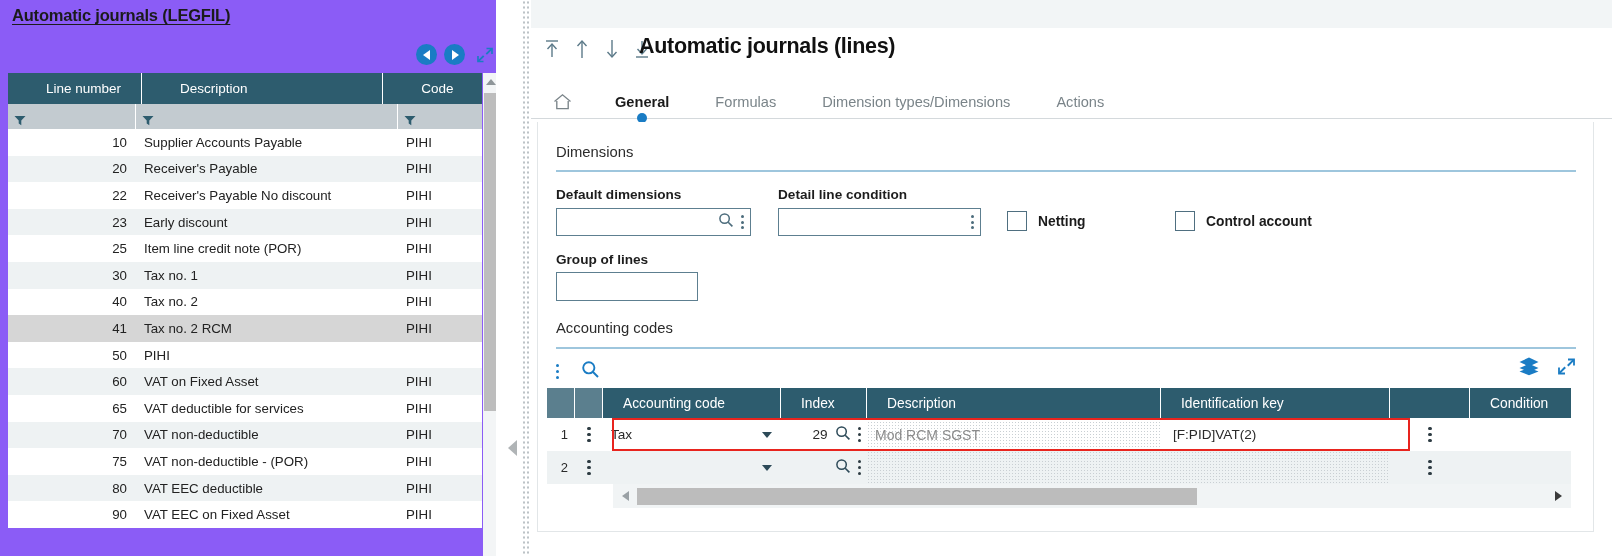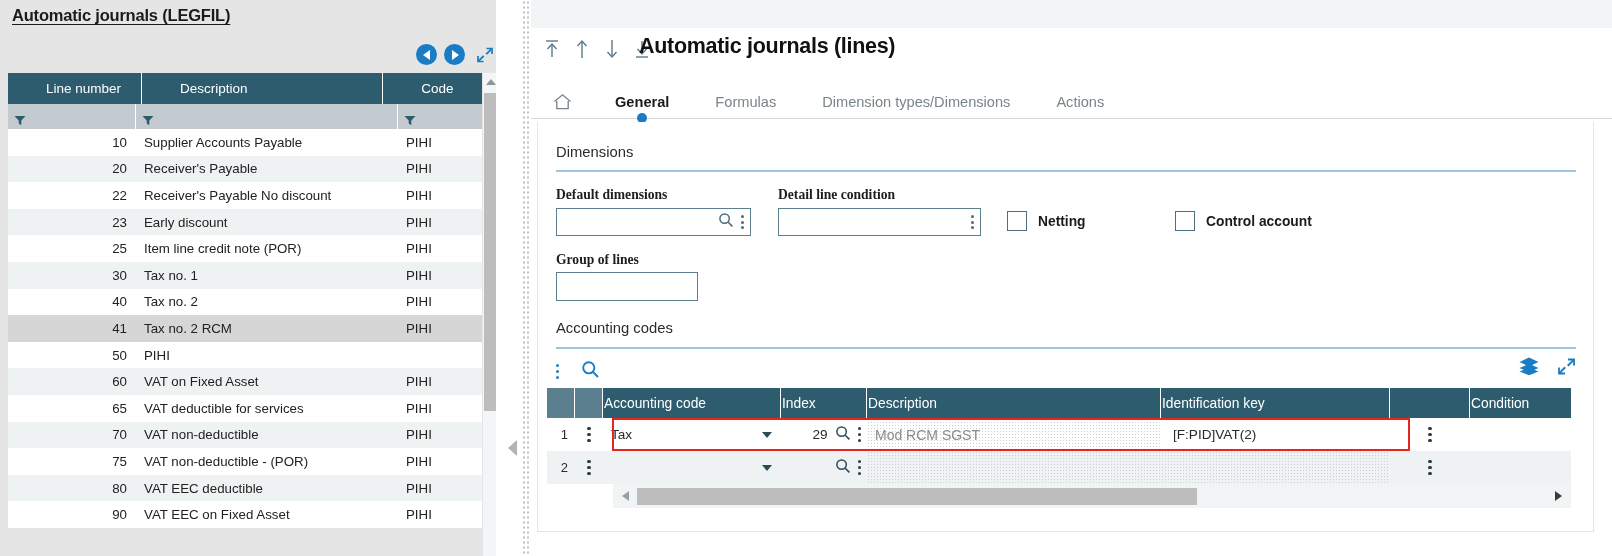--- a/index.html
+++ b/index.html
@@ -14,21 +14,21 @@
     position: relative;
     width: 1612px; height: 556px;
     background: #ffffff;
   }
 
   
   #left-panel {
     position: absolute;
     left: 0; top: 0;
     width: 512px; height: 556px;
-    background: #e5e5e5;
+    background: #8b5cf6;
     overflow: hidden;
   }
   #left-title {
     position: absolute;
     left: 12px; top: 6px;
     font-size: 16.5px;
     font-weight: bold;
     color: #1b1b1b;
     text-decoration: underline;
     text-underline-offset: 3px;
@@ -282,21 +282,20 @@
     position: absolute;
     height: 2px;
     background: #9ec6dd;
   }
   .fld-label {
     position: absolute;
     font-size: 13.6px;
     font-weight: bold;
     color: #1d1d1d;
     white-space: nowrap;
-    font-family: Liberation Serif, serif;
   }
   .fld-box {
     position: absolute;
     border: 1px solid #5d7f90;
     background: #ffffff;
     box-sizing: border-box;
     display: flex;
     align-items: center;
     justify-content: flex-end;
     padding-right: 6px;
@@ -365,21 +364,21 @@
   .ag-head {
     display: flex;
     height: 30px;
     background: #2d5c6e;
   }
   .ag-head > div {
     color: #ffffff;
     font-size: 13.8px;
     display: flex;
     align-items: center;
-    padding-left: 1px;
+    padding-left: 20px;
     box-sizing: border-box;
     border-right: 1px solid #ffffff;
   }
   .ag-head > div:last-child { border-right: none; }
   .ag-head .h-sel { background: #5b7f8e; }
   .ag-row {
     display: flex;
     height: 33px;
     font-size: 13.6px;
     color: #2a2a2a;

